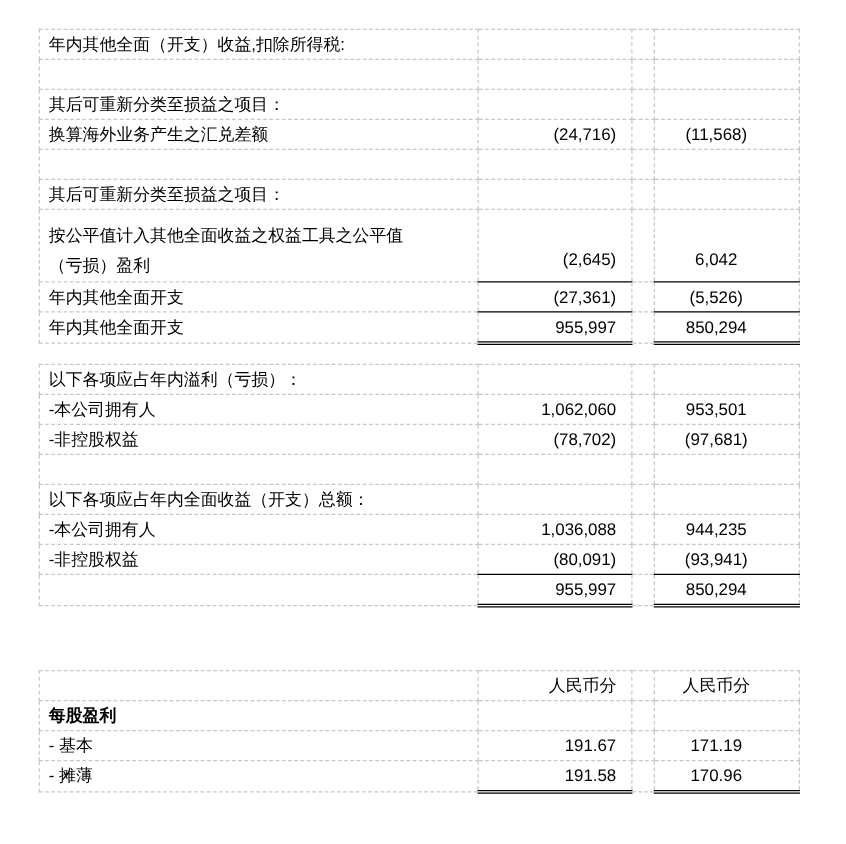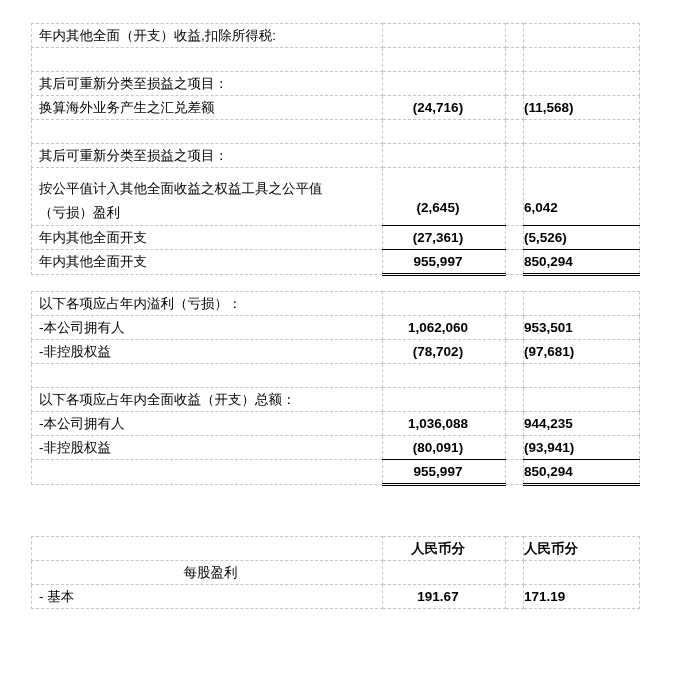--- a/index.html
+++ b/index.html
@@ -1,28 +1,28 @@
 <!DOCTYPE html>
 <html><head>
 <meta charset="utf-8">
 <style>
   html, body { margin: 0; padding: 0; background: #ffffff; }
   body { width: 677px; height: 675px; position: relative; font-family: "Liberation Sans", "DejaVu Sans", sans-serif; color: #000; overflow: hidden; }
   .section { position: absolute; left: 31px; }
   table { border-collapse: collapse; table-layout: fixed; }
   td { padding: 0; height: 23px; font-size: 13.5px; border-top: 1px dashed #c8c8c8; border-bottom: 1px dashed #c8c8c8; vertical-align: middle; white-space: nowrap; }
   td.label { width: 343px; padding-left: 7px; border-left: 1px dashed #c8c8c8; border-right: 1px dashed #c8c8c8; }
-  td.cur { width: 110px; text-align: center; padding-right: 12px; font-weight: bold; border-left: 1px dashed #c8c8c8; border-right: 1px dashed #c8c8c8; }
+  td.cur { width: 110px; text-align: right; padding-right: 12px; font-weight: normal; border-left: 1px dashed #c8c8c8; border-right: 1px dashed #c8c8c8; }
   td.gap { width: 17px; border-left: 1px dashed #c8c8c8; border-right: 1px dashed #c8c8c8; }
-  td.prev { width: 98px; text-align: left; padding-right: 17px; border-left: 1px dashed #c8c8c8; border-right: 1px dashed #c8c8c8; font-weight: bold; }
+  td.prev { width: 98px; text-align: center; padding-right: 17px; border-left: 1px dashed #c8c8c8; border-right: 1px dashed #c8c8c8; }
   tr.tall td { height: 47px; vertical-align: bottom; padding-bottom: 10px; }
   tr.tall td.label { white-space: normal; line-height: 24px; padding-bottom: 0; }
   td.single-top { border-top: 1.5px solid #000; }
   td.double-bottom { border-bottom: 3px double #000; }
-  td.bold-label { font-weight: normal; text-align: center; }
+  td.bold-label { font-weight: bold; }
   .line { display: block; }
 </style>
 </head>
 <body>
 
 <div class="section" style="top:23px;">
   <table>
     <tbody>
         <tr>
       <td class="label">年内其他全面（开支）收益,扣除所得税:</td>
@@ -154,15 +154,21 @@
       <td class="cur"></td>
       <td class="gap"></td>
       <td class="prev"></td>
     </tr>
     <tr>
       <td class="label">- 基本</td>
       <td class="cur">191.67</td>
       <td class="gap"></td>
       <td class="prev">171.19</td>
     </tr>
+    <tr>
+      <td class="label">- 摊薄</td>
+      <td class="cur double-bottom">191.58</td>
+      <td class="gap"></td>
+      <td class="prev double-bottom">170.96</td>
+    </tr>
   </tbody>
     </table>
 </div>
 
 </body></html>

